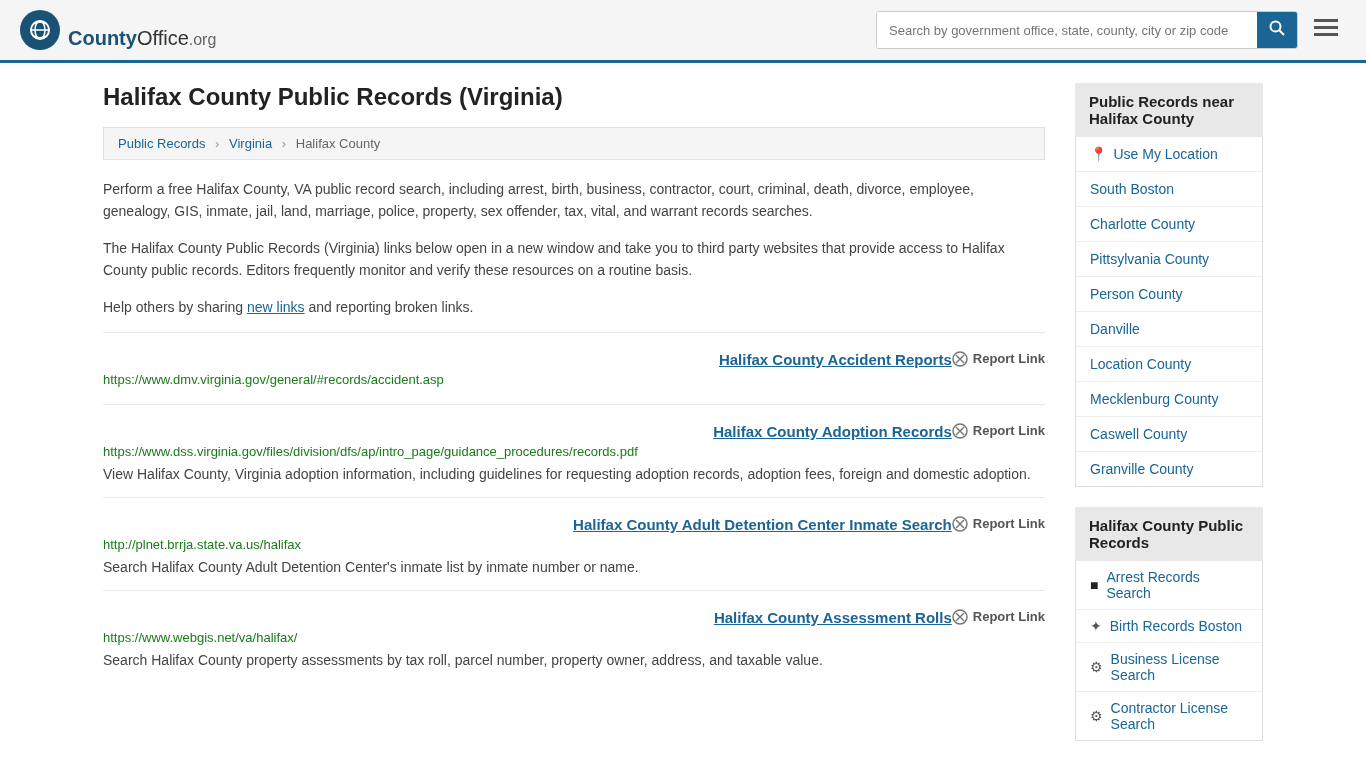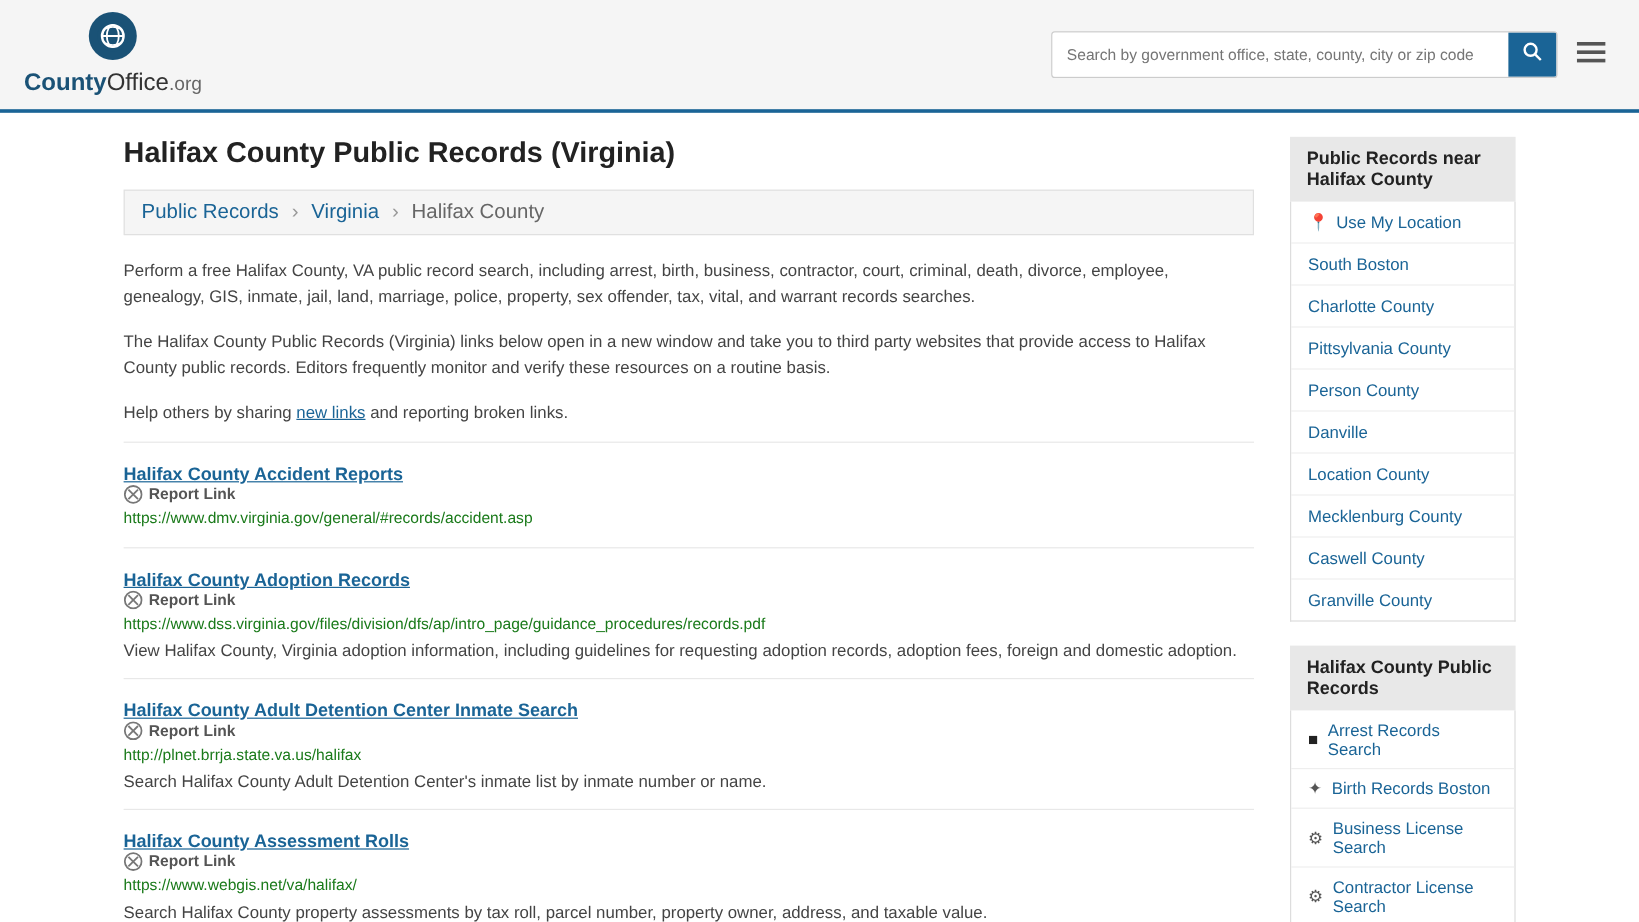--- a/index.html
+++ b/index.html
@@ -9,23 +9,22 @@
     .header {
       background: #f5f5f5;
       border-bottom: 3px solid #1a6496;
       padding: 10px 20px;
       display: flex;
       align-items: center;
       justify-content: space-between;
     }
     .logo-area {
       display: flex;
-      align-items: center;
+      align-items: flex-end;
       gap: 8px;
-      flex-direction: column;
     }
     .logo-circle {
       width: 40px;
       height: 40px;
       border-radius: 50%;
       background: #1a5276;
       display: flex;
       align-items: center;
       justify-content: center;
       color: white;
@@ -91,21 +90,21 @@
       font-weight: bold;
       color: #222;
       margin-bottom: 16px;
     }
 
     
     .breadcrumb {
       background: #f5f5f5;
       border: 1px solid #e0e0e0;
       padding: 8px 14px;
-      font-size: 17px;
+      font-size: 13px;
       margin-bottom: 18px;
       color: #666;
     }
     .breadcrumb a {
       color: #1a6496;
       text-decoration: none;
     }
     .breadcrumb-sep {
       margin: 0 6px;
       color: #999;
@@ -129,21 +128,20 @@
       padding: 18px 0 12px 0;
     }
     .record-item:first-of-type {
       margin-top: 10px;
     }
     .record-header {
       display: flex;
       justify-content: flex-end;
       align-items: flex-start;
       margin-bottom: 4px;
-      flex-direction: column;
     }
     .record-title {
       font-size: 15px;
       font-weight: bold;
       color: #1a6496;
       text-decoration: underline;
       cursor: pointer;
     }
     .report-link {
       display: flex;

